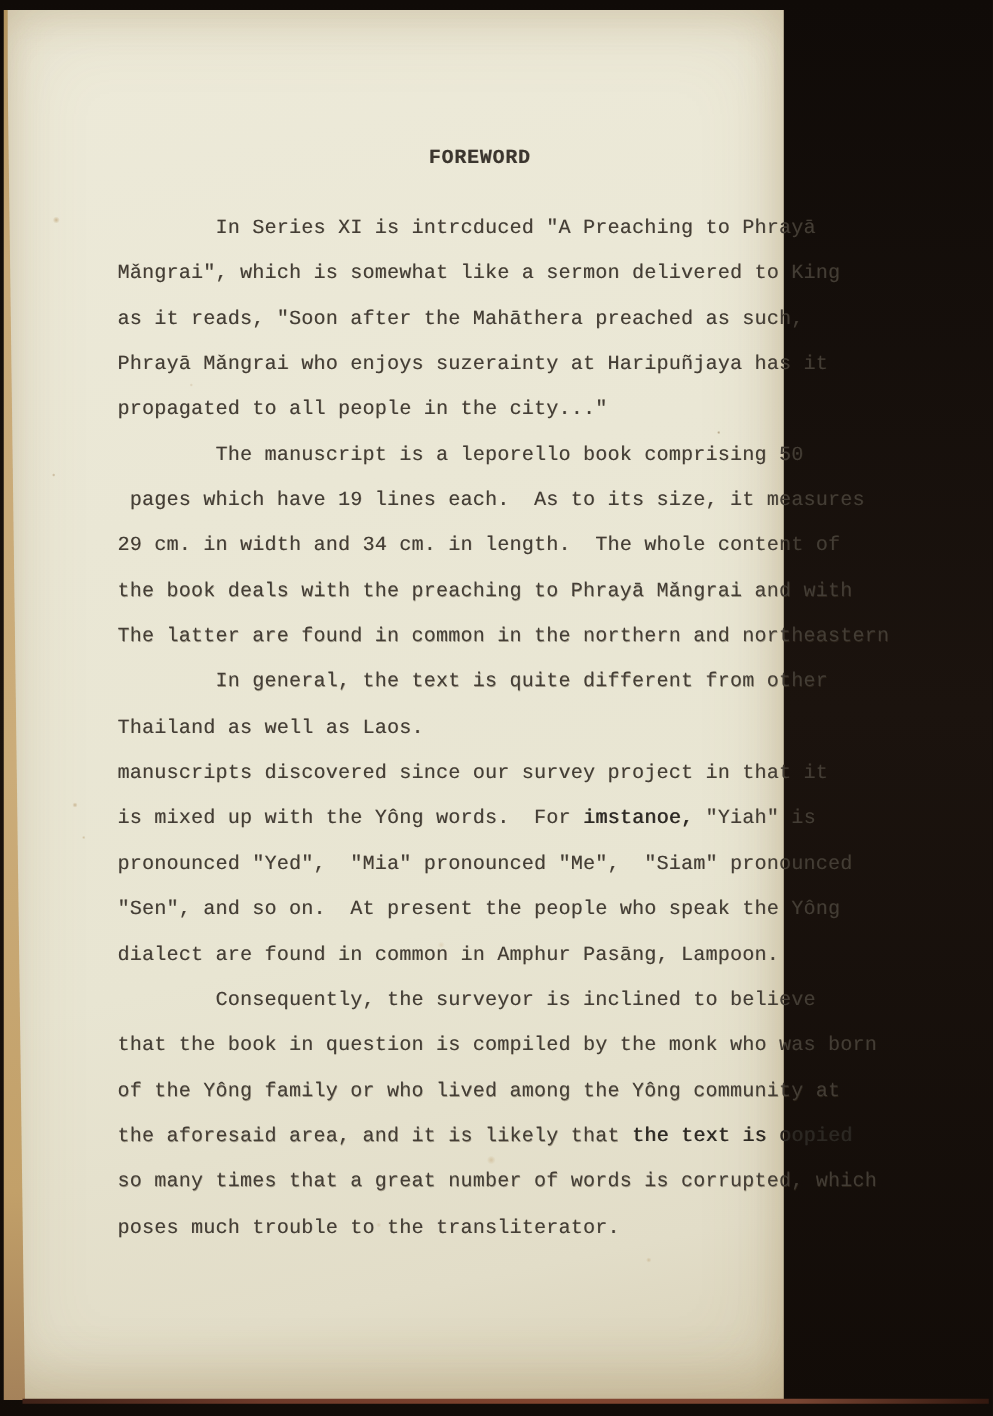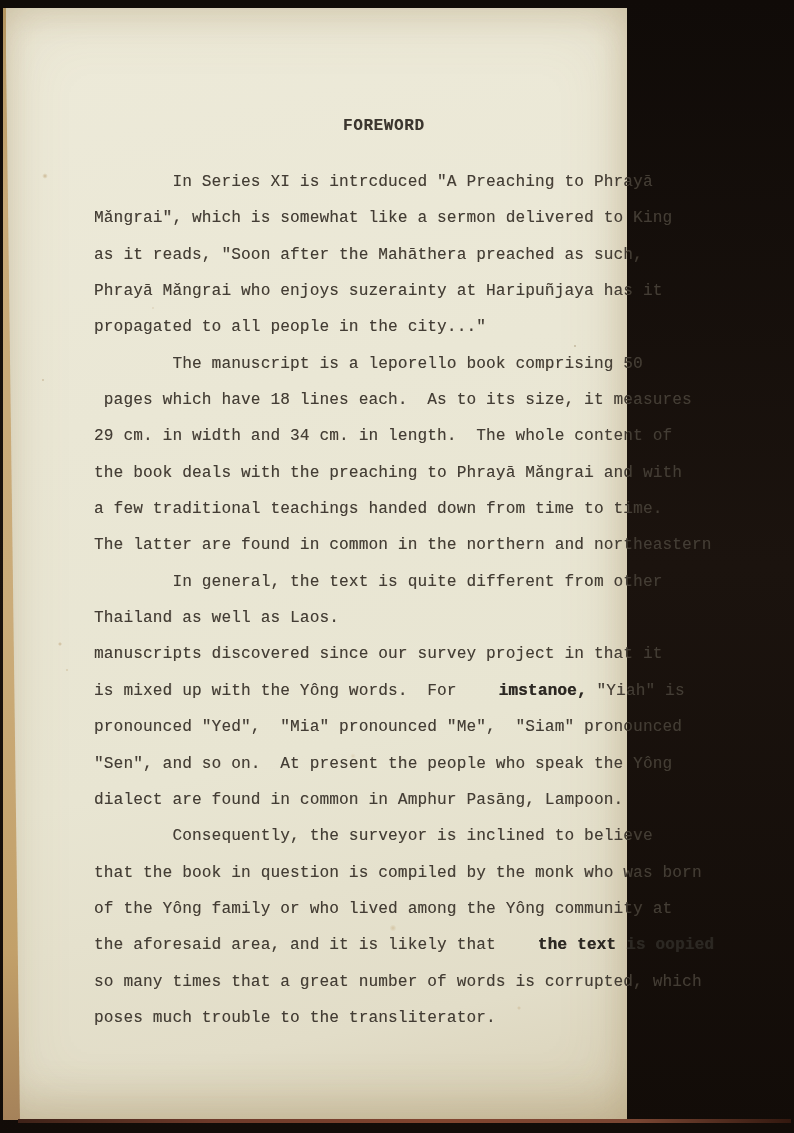--- a/index.html
+++ b/index.html
@@ -52,45 +52,43 @@
     color: #3b362f;
     letter-spacing: 0.6px;
   }
   .lines { margin-top: 20px; }
   .line {
     white-space: pre;
     line-height: 36.35px;
     height: 36.35px;
   }
   .line .bold {
-    font-weight: bold;
+    font-weight: normal;
     color: #2c2823;
     text-shadow: 0.5px 0 0 rgba(44,40,35,.8);
-    margin-left: 32px;
   }
 </style>
 </head>
 <body>
 
 <div class="scan-backing"></div>
 <div class="tan-edge"></div>
 <div class="page">
   <div class="doc">
     <div class="title-line">FOREWORD</div>
     <div class="lines">
         <div class="line"><span>        In Series XI is intrcduced "A Preaching to Phrayā</span></div>
         <div class="line"><span>Mǎngrai", which is somewhat like a sermon delivered to King</span></div>
         <div class="line"><span>as it reads, "Soon after the Mahāthera preached as such,</span></div>
         <div class="line"><span>Phrayā Mǎngrai who enjoys suzerainty at Haripuñjaya has it</span></div>
         <div class="line"><span>propagated to all people in the city..."</span></div>
         <div class="line"><span>        The manuscript is a leporello book comprising 50</span></div>
-        <div class="line"><span> pages which have 18 lines each.  As to its size, it measures</span></div>
+        <div class="line"><span> pages which have 19 lines each.  As to its size, it measures</span></div>
         <div class="line"><span>29 cm. in width and 34 cm. in length.  The whole content of</span></div>
         <div class="line"><span>the book deals with the preaching to Phrayā Mǎngrai and with</span></div>
-        <div class="line"><span>a few traditional teachings handed down from time to time.</span></div>
         <div class="line"><span>The latter are found in common in the northern and northeastern</span></div>
         <div class="line"><span>        In general, the text is quite different from other</span></div>
         <div class="line"><span>Thailand as well as Laos.</span></div>
         <div class="line"><span>manuscripts discovered since our survey project in that it</span></div>
         <div class="line"><span>is mixed up with the Yông words.  For </span><span class="bold">imstanoe,</span><span> "Yiah" is</span></div>
         <div class="line"><span>pronounced "Yed",  "Mia" pronounced "Me",  "Siam" pronounced</span></div>
         <div class="line"><span>"Sen", and so on.  At present the people who speak the Yông</span></div>
         <div class="line"><span>dialect are found in common in Amphur Pasāng, Lampoon.</span></div>
         <div class="line"><span>        Consequently, the surveyor is inclined to believe</span></div>
         <div class="line"><span>that the book in question is compiled by the monk who was born</span></div>

